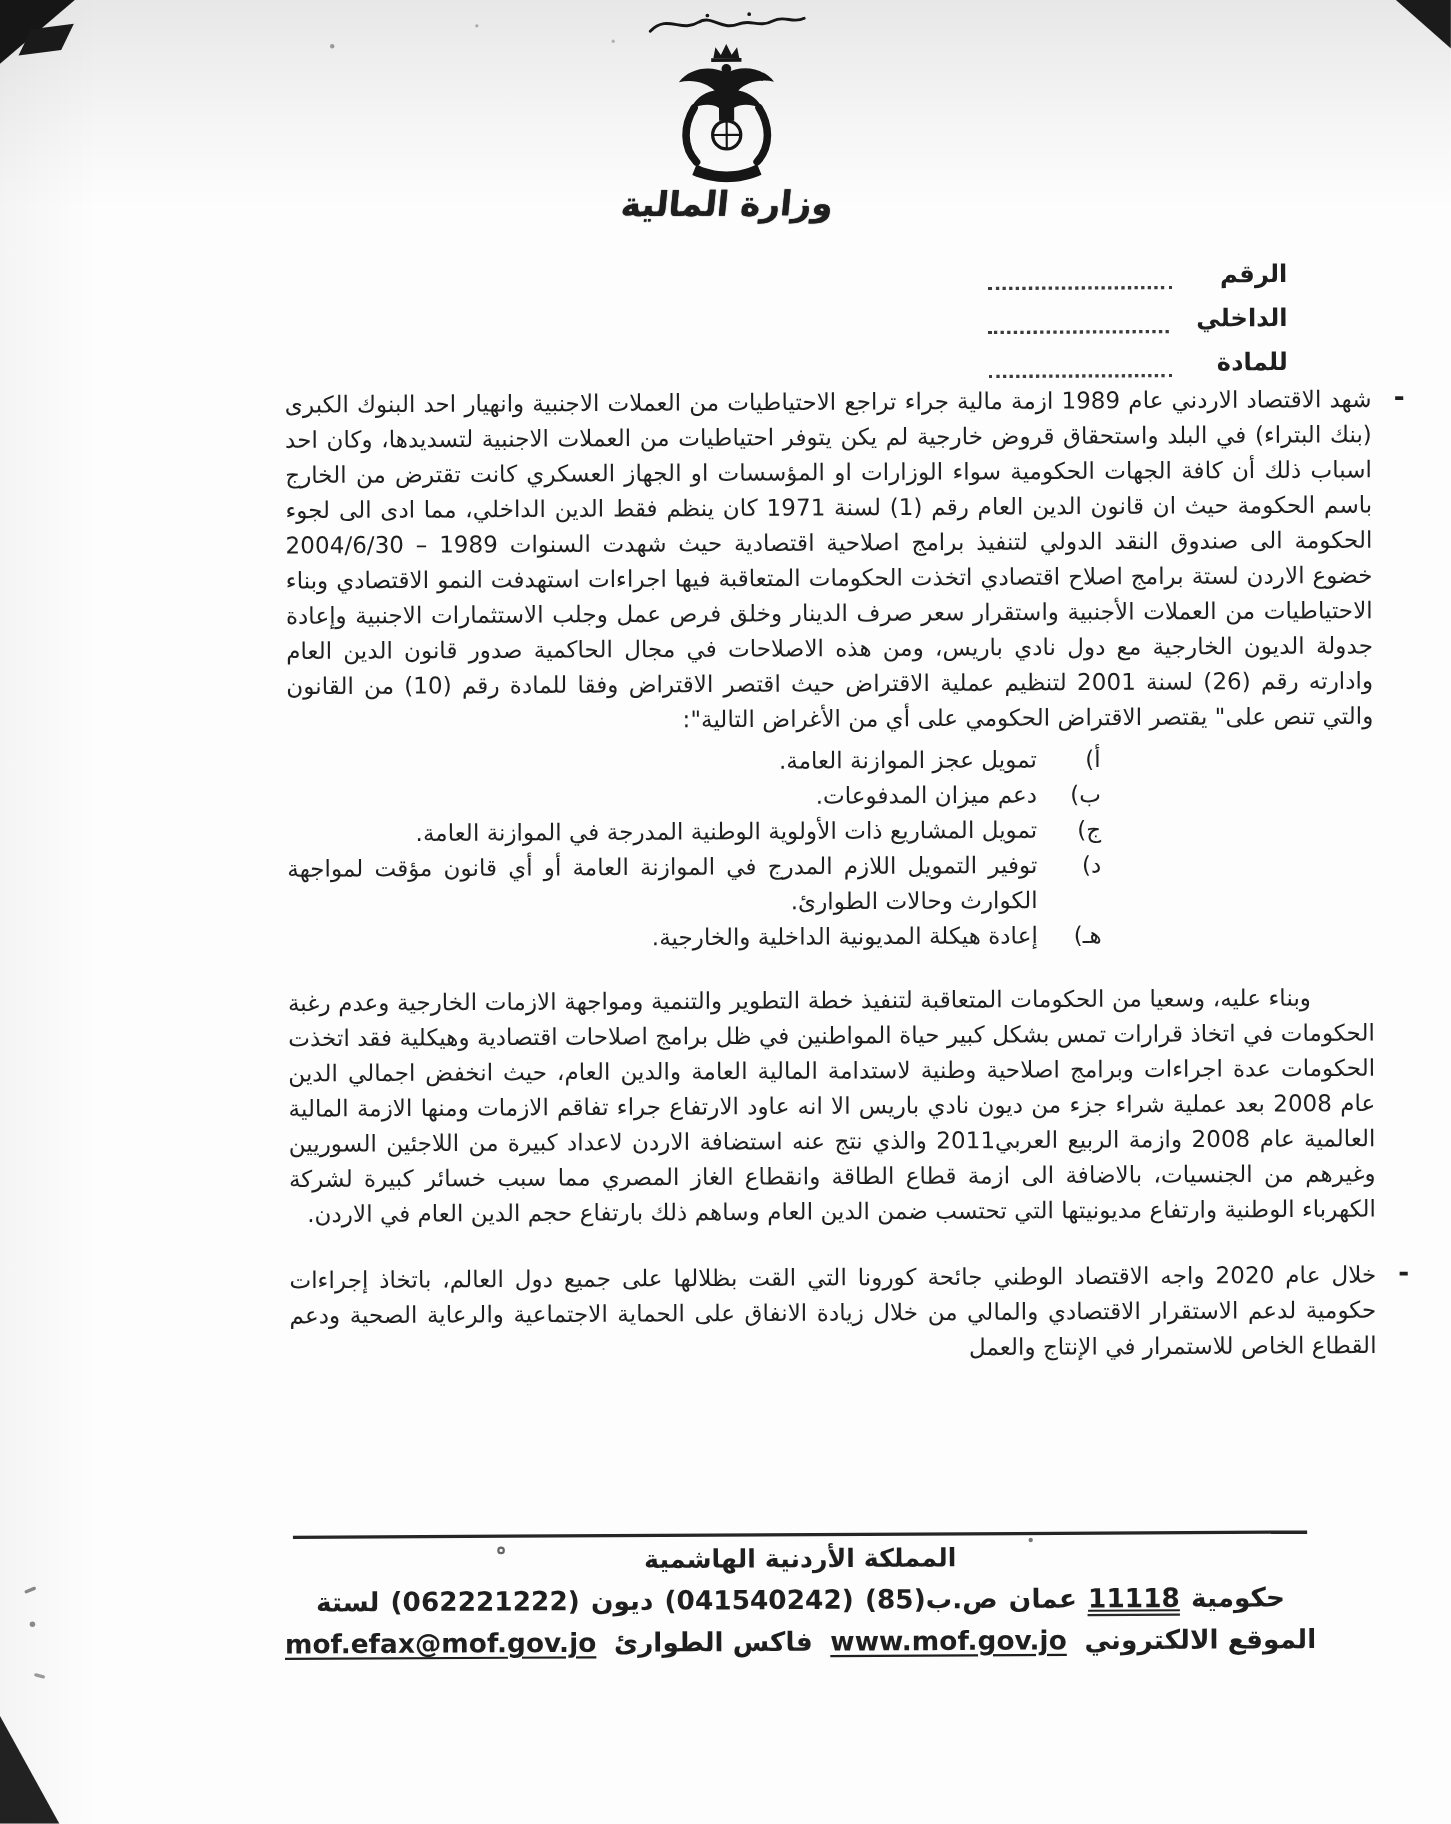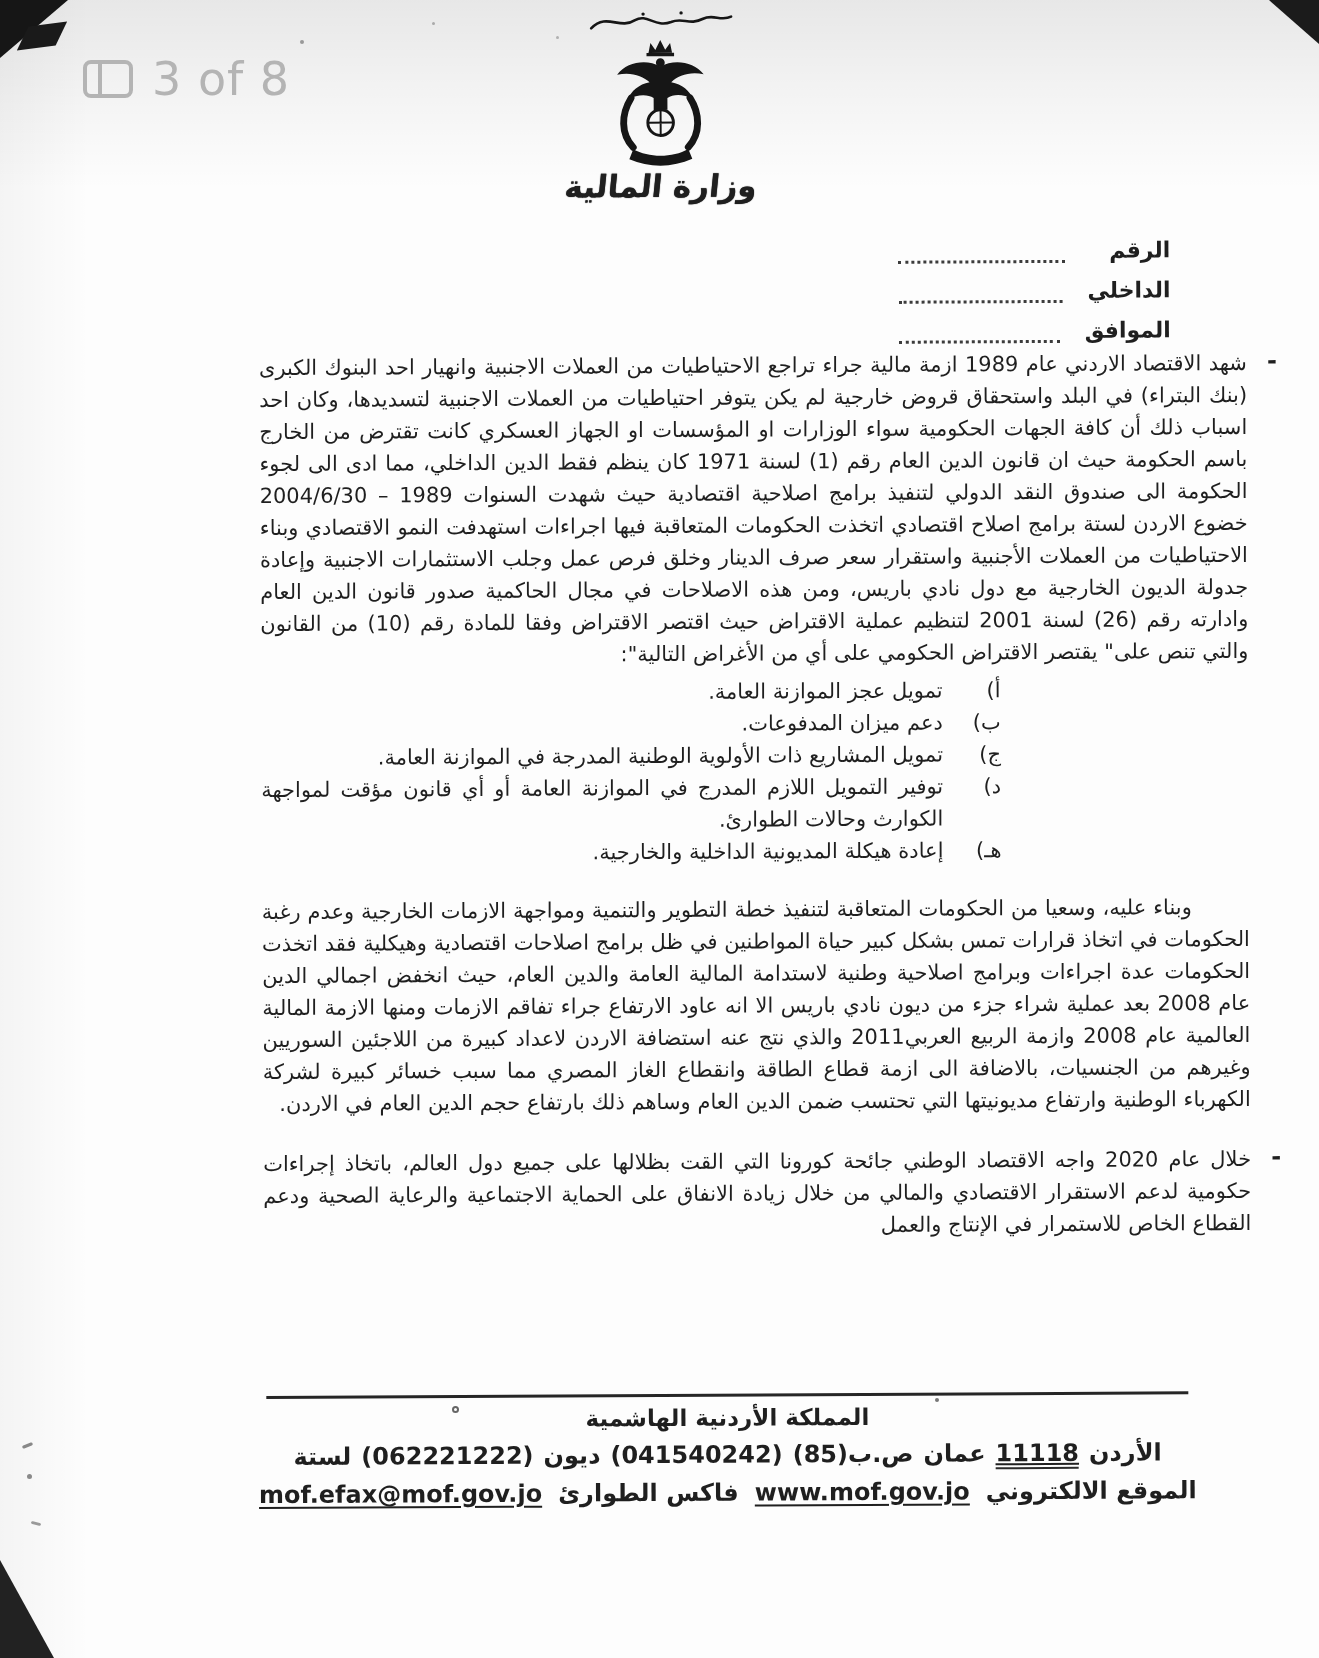--- a/index.html
+++ b/index.html
@@ -91,29 +91,20 @@
   <div class="tri tri-bl"></div>
   <div class="speck s1"></div>
   <div class="speck s2"></div>
   <div class="speck s3"></div>
   <div class="speck s4"></div>
   <div class="speck s5"></div>
   <div class="speck s6"></div>
   <div class="speck s7"></div>
   <div class="speck s8"></div>
 
-  <div class="page-indicator">
-    <span class="pages-icon">
-      <svg width="52" height="40" viewBox="0 0 52 40">
-        <rect x="3" y="3" width="46" height="34" rx="6" fill="none" stroke="#b4b4b4" stroke-width="4"></rect>
-        <line x1="18" y1="3" x2="18" y2="37" stroke="#b4b4b4" stroke-width="4"></line>
-      </svg>
-    </span>
-    <span>3 of 8</span>
-  </div>
 
   <div class="doc">
 
     <div class="emblem-block">
       <span class="flourish">
         <svg width="150" height="28" viewBox="0 0 150 28">
           <path d="M6 20 C 22 4, 34 22, 50 12 C 62 5, 70 20, 86 14 C 98 9, 104 18, 118 11 C 128 6, 136 14, 146 9" stroke="#161616" stroke-width="2.6" fill="none" stroke-linecap="round"></path>
           <circle cx="58" cy="6" r="1.7" fill="#161616"></circle>
           <circle cx="96" cy="5" r="1.7" fill="#161616"></circle>
         </svg>
@@ -139,21 +130,21 @@
     <div class="fields">
       <div class="field-row">
         <span class="field-label">الرقم</span>
         <span class="dots"></span>
       </div>
       <div class="field-row">
         <span class="field-label">الداخلي</span>
         <span class="dots"></span>
       </div>
       <div class="field-row">
-        <span class="field-label">الموافق</span>
+        <span class="field-label">للمادة</span>
         <span class="dots"></span>
       </div>
     </div>
 
     <div class="body-text">
 
       <div class="bullet-para">
         <span class="dash">-</span>
         <p>شهد الاقتصاد الاردني عام 1989 ازمة مالية جراء تراجع الاحتياطيات من العملات الاجنبية وانهيار احد البنوك الكبرى (بنك البتراء) في البلد واستحقاق قروض خارجية لم يكن يتوفر احتياطيات من العملات الاجنبية لتسديدها، وكان احد اسباب ذلك أن كافة الجهات الحكومية سواء الوزارات او المؤسسات او الجهاز العسكري كانت تقترض من الخارج باسم الحكومة حيث ان قانون الدين العام رقم (1) لسنة 1971 كان ينظم فقط الدين الداخلي، مما ادى الى لجوء الحكومة الى صندوق النقد الدولي لتنفيذ برامج اصلاحية اقتصادية حيث شهدت السنوات 1989 – 2004/6/30 خضوع الاردن لستة برامج اصلاح اقتصادي اتخذت الحكومات المتعاقبة فيها اجراءات استهدفت النمو الاقتصادي وبناء الاحتياطيات من العملات الأجنبية واستقرار سعر صرف الدينار وخلق فرص عمل وجلب الاستثمارات الاجنبية وإعادة جدولة الديون الخارجية مع دول نادي باريس، ومن هذه الاصلاحات في مجال الحاكمية صدور قانون الدين العام وادارته رقم (26) لسنة 2001 لتنظيم عملية الاقتراض حيث اقتصر الاقتراض وفقا للمادة رقم (10) من القانون والتي تنص على" يقتصر الاقتراض الحكومي على أي من الأغراض التالية":</p>
       </div>
@@ -194,21 +185,21 @@
       <div class="footer-rule"></div>
       <div class="kingdom">المملكة الأردنية الهاشمية</div>
       <div class="contact-line">
         <span>لستة</span>
         <span>(062221222)</span>
         <span>ديون</span>
         <span>(041540242)</span>
         <span>ص.ب(85)</span>
         <span>عمان</span>
         <span class="u">11118</span>
-        <span>الأردن</span>
+        <span>حكومية</span>
       </div>
       <div class="web-line">
         <span>الموقع الالكتروني</span>
         <span class="link">www.mof.gov.jo</span>
         <span>فاكس الطوارئ</span>
         <span class="link">mof.efax@mof.gov.jo</span>
       </div>
     </div>
 
   </div>

